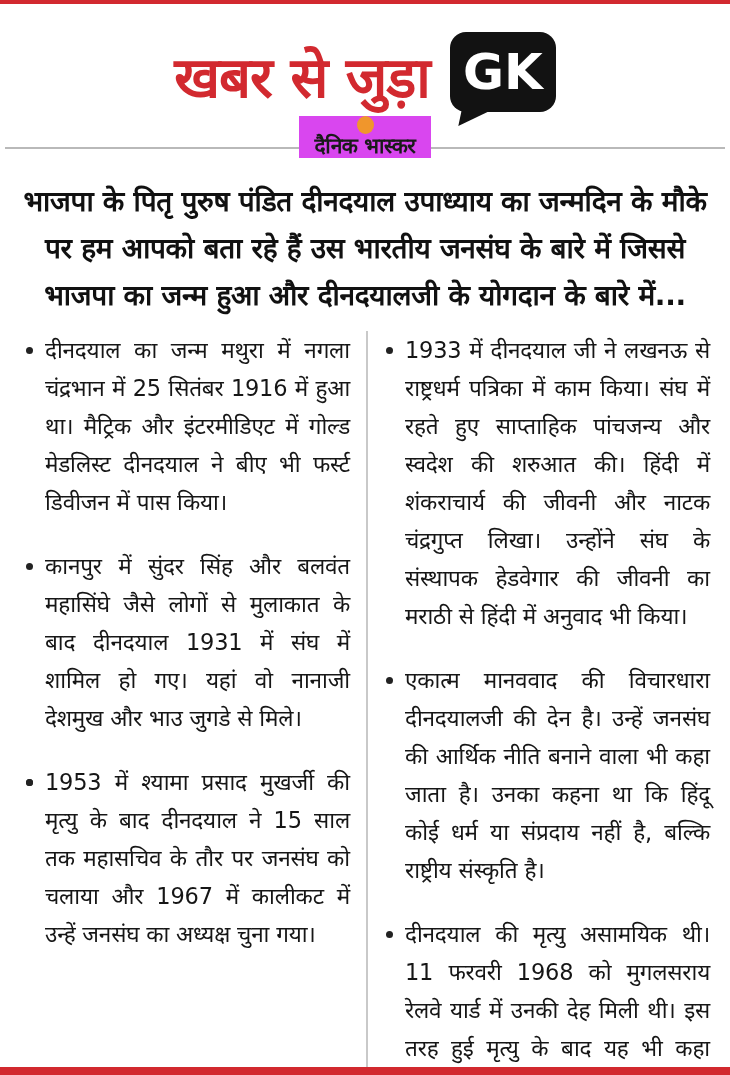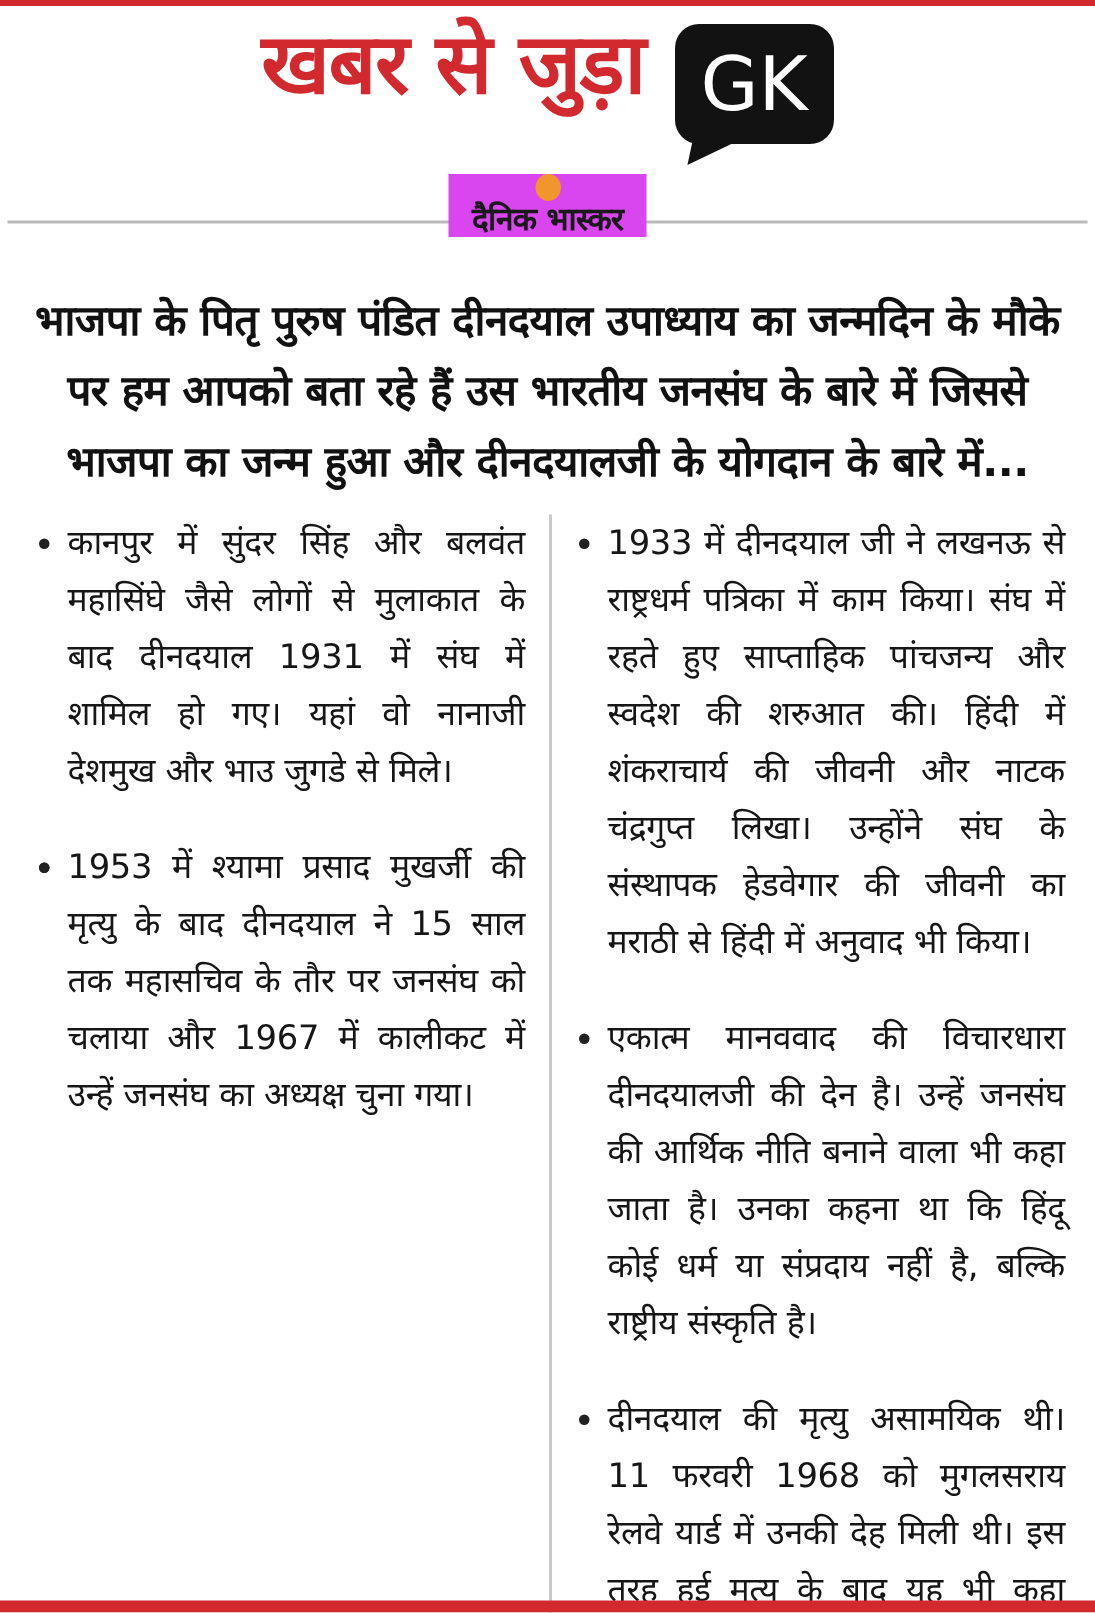--- a/index.html
+++ b/index.html
@@ -13,40 +13,40 @@
   .top-bar {
     width: 100%; height: 4px; background: #d2292f;
   }
   .bottom-bar {
     position: absolute; left: 0; bottom: 0;
     width: 100%; height: 8px; background: #d2292f;
   }
   
   .header {
     margin-top: 12px; height: 96px;
-    display: flex; align-items: flex-start; justify-content: center;
+    display: flex; align-items: flex-end; justify-content: center;
     gap: 20px;
   }
   .page-title {
     color: #d2292f;
     font-size: 56px; font-weight: 700;
     letter-spacing: -1px;
     line-height: 1;
     padding-bottom: 6px;
   }
   .gk-badge {
     position: relative;
     width: 106px; height: 80px;
     background: #121212;
     border-radius: 16px;
     display: flex; align-items: center; justify-content: center;
     flex: 0 0 auto;
   }
   .gk-badge-label {
-    color: #ffffff; font-size: 50px; font-weight: 400;
+    color: #ffffff; font-size: 50px; font-weight: 700;
     letter-spacing: 0px; line-height: 1;
   }
   .gk-badge-tail {
     position: absolute;
     left: 10px; bottom: -14px;
     width: 0; height: 0;
     border-left: 30px solid #121212;
     border-bottom: 16px solid transparent;
     transform: skewX(-12deg);
   }
@@ -73,21 +73,21 @@
     border-radius: 50%;
     margin: 0 auto 1px auto;
   }
   .brand-name {
     font-size: 21px; font-weight: 700; color: #1a1a1a;
     letter-spacing: -0.5px;
     line-height: 1.1;
   }
   
   .intro {
-    margin: 30px 14px 0 14px;
+    margin: 18px 14px 0 14px;
     text-align: center;
     font-size: 28px;
     font-weight: 600;
     line-height: 47px;
     color: #111;
     letter-spacing: -0.3px;
   }
   
   .content {
     display: flex;
@@ -142,20 +142,24 @@
   </div>
 </div>
 
 <div class="intro">भाजपा के पितृ पुरुष पंडित दीनदयाल उपाध्याय का जन्मदिन के मौके पर हम आपको बता रहे हैं उस भारतीय जनसंघ के बारे में जिससे भाजपा का जन्म हुआ और दीनदयालजी के योगदान के बारे में...</div>
 
 <div class="content">
   <div class="col col-left">
     <ul class="bullet-list">
       <li>
         <span class="bullet-dot"></span>
+        <span>दीनदयाल का जन्म मथुरा में नगला चंद्रभान में 25 सितंबर 1916 में हुआ था। मैट्रिक और इंटरमीडिएट में गोल्ड मेडलिस्ट दीनदयाल ने बीए भी फर्स्ट डिवीजन में पास किया।</span>
+      </li>
+      <li>
+        <span class="bullet-dot"></span>
         <span>कानपुर में सुंदर सिंह और बलवंत महासिंघे जैसे लोगों से मुलाकात के बाद दीनदयाल 1931 में संघ में शामिल हो गए। यहां वो नानाजी देशमुख और भाउ जुगडे से मिले।</span>
       </li>
       <li>
         <span class="bullet-dot"></span>
       </li>
       <li>
         <span class="bullet-dot"></span>
         <span>1953 में श्यामा प्रसाद मुखर्जी की मृत्यु के बाद दीनदयाल ने 15 साल तक महासचिव के तौर पर जनसंघ को चलाया और 1967 में कालीकट में उन्हें जनसंघ का अध्यक्ष चुना गया।</span>
       </li>
     </ul>

